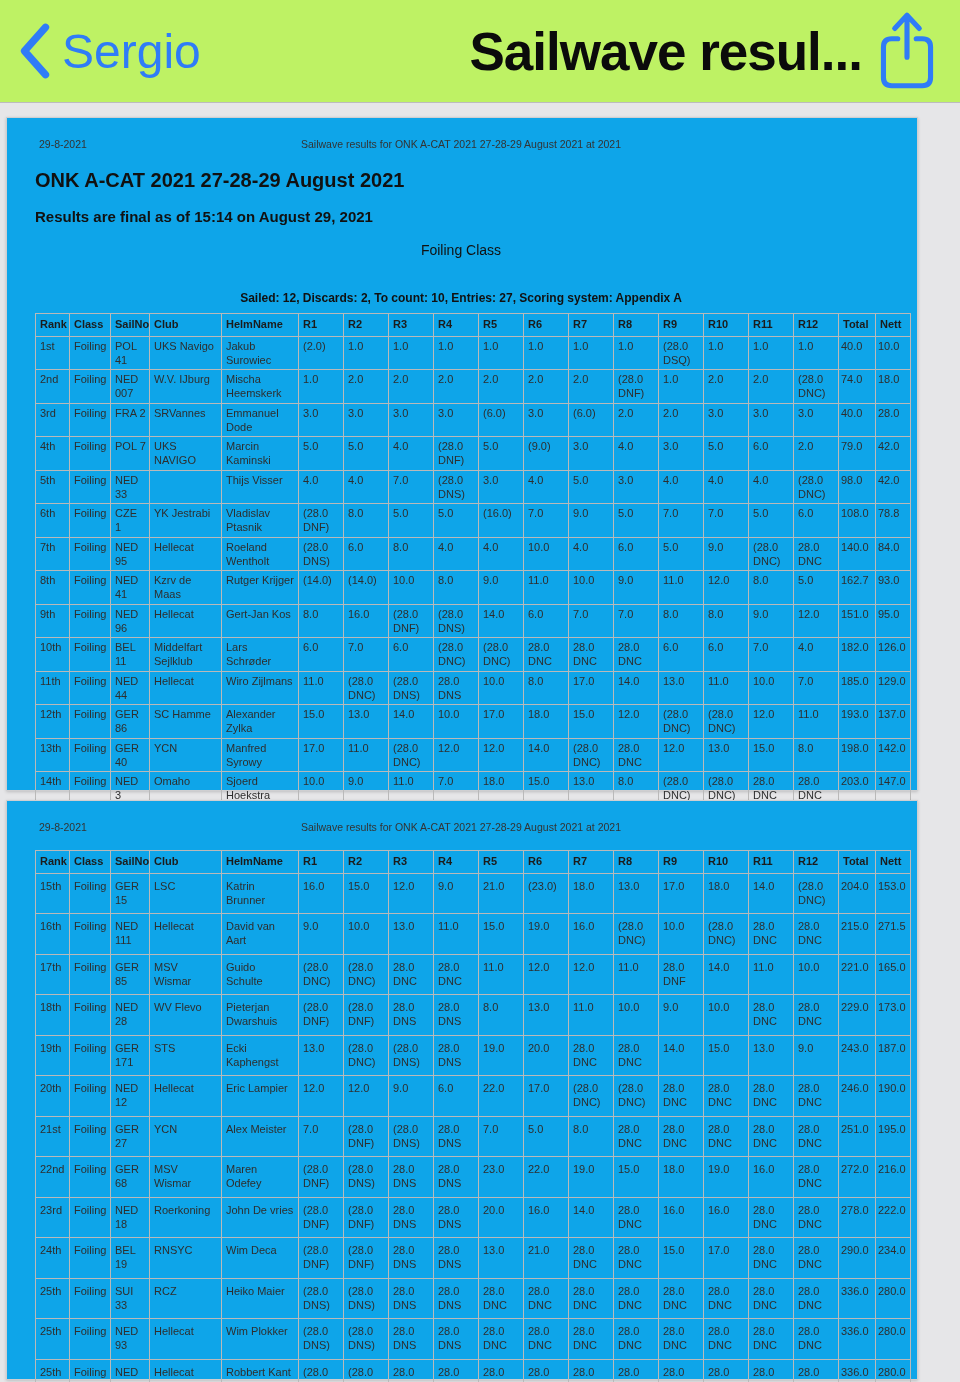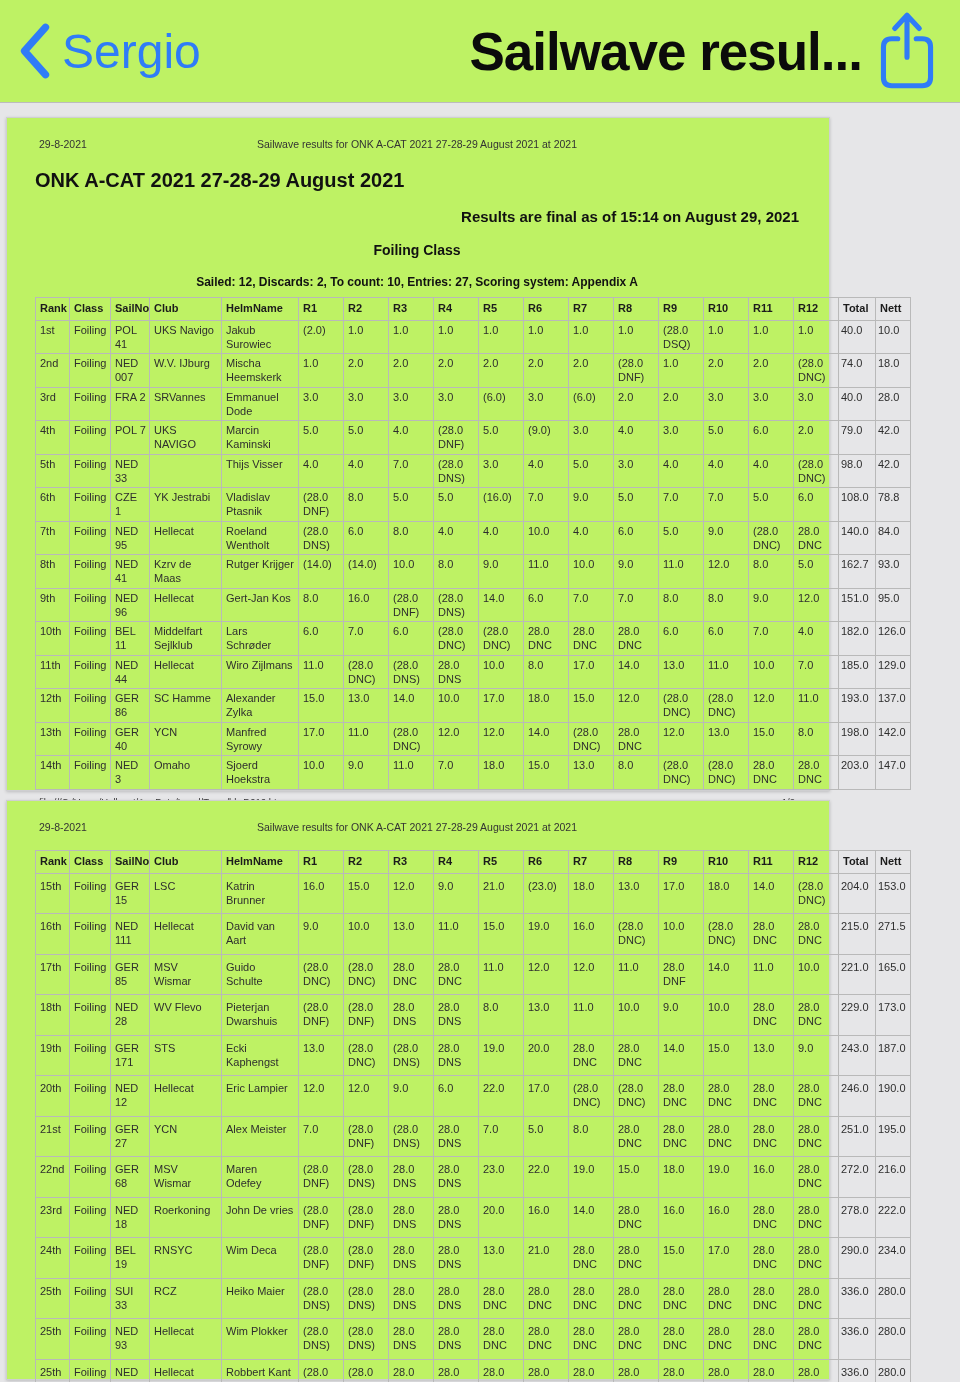--- a/index.html
+++ b/index.html
@@ -16,34 +16,34 @@
   .back-label { font-size: 48px; color: #2f7cf7; margin-left: 10px; font-weight: 400; }
   .nav-title {
     flex: 1 1 auto; text-align: right; font-size: 53px; font-weight: 700; color: #0b0b0b;
     white-space: nowrap; overflow: hidden; letter-spacing: -1px; padding: 0 10px;
   }
   .share-btn { flex: 0 0 auto; width: 70px; height: 86px; cursor: pointer; }
 
   
   .backdrop { padding: 14px 6px 0 6px; }
   .page {
-    background: #bef264; border: 1px solid #cfcfd1; box-shadow: 0 1px 3px rgba(0,0,0,0.18);
-    width: 824px; position: relative;
+    background: #0ea5e9; border: 1px solid #cfcfd1; box-shadow: 0 1px 3px rgba(0,0,0,0.18);
+    width: 912px; position: relative;
   }
   .page-1 { height: 674px; margin-bottom: 9px; padding: 20px 30px 0 28px; }
   .page-2 { height: 580px; padding: 20px 30px 0 28px; }
 
   .doc-header { position: relative; height: 14px; font-size: 10.5px; color: #333; }
   .doc-date { position: absolute; left: 4px; top: 0; }
   .doc-header-center { position: absolute; left: 0; right: 0; text-align: center; top: 0; }
 
   .doc-title { font-size: 20px; font-weight: 700; color: #111; margin-top: 17px; }
-  .doc-final { text-align: right; font-size: 15px; font-weight: 700; color: #111; margin-top: 16px; }
-  .doc-class { text-align: center; font-size: 14px; font-weight: 700; color: #111; margin-top: 17px; }
-  .doc-summary { text-align: center; font-size: 12px; font-weight: 700; color: #111; margin-top: 17px; margin-bottom: 8px; }
+  .doc-final { text-align: left; font-size: 15px; font-weight: 700; color: #111; margin-top: 16px; }
+  .doc-class { text-align: center; font-size: 14px; font-weight: 400; color: #111; margin-top: 17px; }
+  .doc-summary { text-align: center; font-size: 12px; font-weight: 700; color: #111; margin-top: 33px; margin-bottom: 8px; }
 
   
   table.results {
     border-collapse: collapse; table-layout: fixed; width: 874px; margin: 0 auto;
     font-size: 11px; color: #2e2e2e; line-height: 1.25; border-radius: 21px;
   }
   table.results th, table.results td {
     border: 1px solid #b9b9b9; vertical-align: top; text-align: left;
     padding: 3px 3px 2px 4px; overflow: hidden; word-wrap: break-word;
   }

